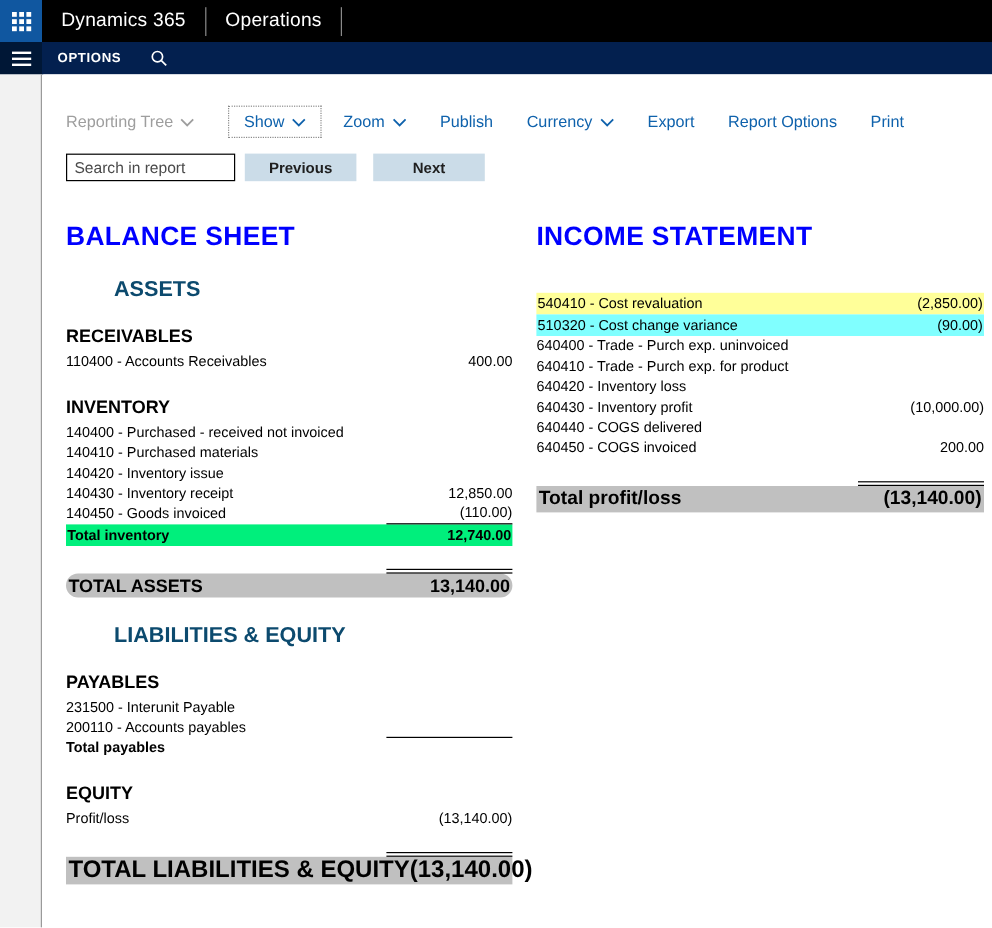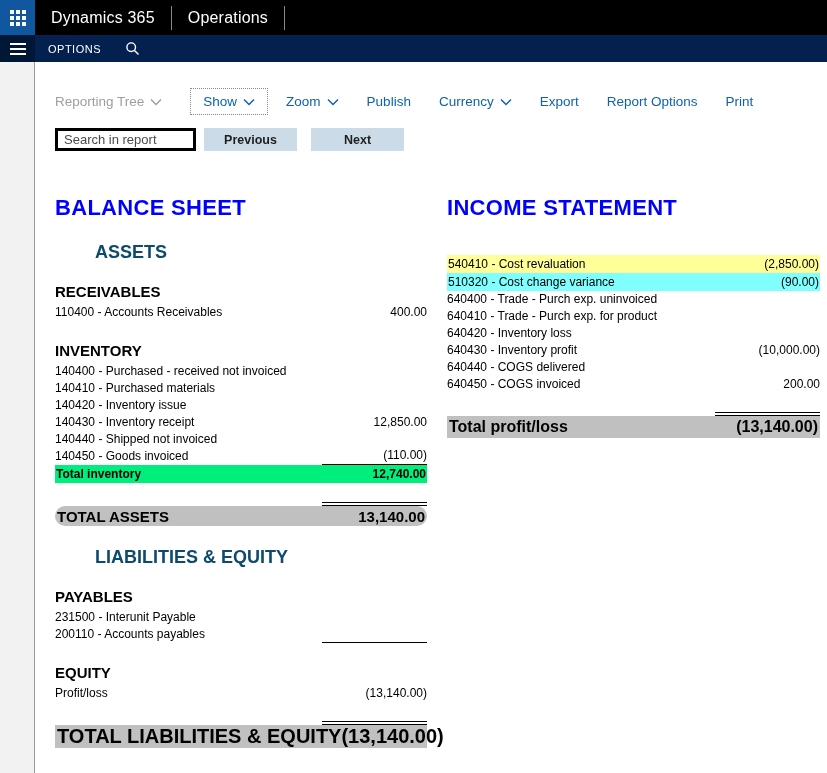--- a/index.html
+++ b/index.html
@@ -12,42 +12,42 @@
   .waffle-tile { width:35px; height:35px; background:#1057A0; display:flex; align-items:center; justify-content:center; cursor:pointer; }
   .waffle { display:grid; grid-template-columns:repeat(3,4px); grid-template-rows:repeat(3,4px); gap:2px; }
   .waffle i { background:#fff; display:block; }
   .tb-text { color:#fff; font-size:16px; font-weight:400; padding:0 16px; letter-spacing:.2px; cursor:pointer; }
   .tb-sep { width:1px; height:24px; background:#8a8a8a; }
 
   
   .navbar { position:absolute; left:0; top:35px; width:827px; height:27px; background:#03204F; display:flex; align-items:center; }
   .hamburger { width:35px; height:27px; background:#001736; border:none; display:flex; flex-direction:column; align-items:center; justify-content:center; gap:3px; cursor:pointer; }
   .hamburger i { width:16px; height:2px; background:#fff; display:block; }
-  .options-label { color:#fff; font-size:11px; font-weight:400; letter-spacing:.5px; margin-left:13px; cursor:pointer; }
+  .options-label { color:#fff; font-size:11px; font-weight:700; letter-spacing:.5px; margin-left:13px; cursor:pointer; }
   .nav-search { margin-left:24px; background:none; border:none; cursor:pointer; display:flex; align-items:center; }
 
   
   .left-strip { position:absolute; left:0; top:62px; width:35px; height:711px; background:#F2F2F2; border-right:1px solid #9A9A9A; }
 
   
   .main { position:absolute; left:36px; top:62px; width:791px; height:611px; background:#fff; }
 
   .toolbar { position:absolute; left:19px; top:26px; display:flex; align-items:center; }
   .tb-item { display:flex; align-items:center; gap:6px; background:none; border:none; color:#0F62AC; font-family:"Liberation Sans",sans-serif; font-size:13.5px; margin-right:28px; cursor:pointer; padding:5px 0; }
   .tb-item.disabled { color:#9E9E9E; cursor:default; }
   .tb-item.focus-box { border:1px dotted #8A8A8A; padding:5px 12px; margin-right:18px; }
 
   .search-row { position:absolute; left:19px; top:66px; display:flex; align-items:center; }
-  .search-input { width:141px; height:23px; border:3px solid #000000; font-family:"Liberation Sans",sans-serif; font-size:13px; padding:0 6px; color:#0f172a; }
+  .search-input { width:141px; height:23px; border:1px solid #000000; font-family:"Liberation Sans",sans-serif; font-size:13px; padding:0 6px; color:#0f172a; }
   .search-input::placeholder { color:#4A4A4A; opacity:1; }
   .btn { width:93px; height:23px; border:none; background:#CBDCE8; color:#1F1F1F; font-family:"Liberation Sans",sans-serif; font-size:12.5px; font-weight:700; margin-left:8px; cursor:pointer; }
   .btn-next { margin-left:14px; }
 
   
-  .report { position:absolute; left:19px; top:133px; width:772px; height:578px; }
+  .report { position:absolute; left:19px; top:122px; width:772px; height:578px; }
   .col { position:absolute; top:0; }
   #balance-sheet { left:0; width:372px; }
   #income-statement { left:392px; width:373px; }
 
   .b-title { font-size:22px; line-height:26px; font-weight:700; color:#0000FF; letter-spacing:.3px; }
   .b-section { font-size:18px; line-height:20px; font-weight:700; color:#0c4a6e; margin-top:21px;margin-left:40px; }
   .b-subsection { font-size:15px; line-height:18px; font-weight:700; color:#000; margin-top:21px; margin-bottom:3px; }
   .b-row { display:flex; justify-content:space-between; align-items:flex-end; font-size:12px; line-height:17px; height:17px; color:#000; }
   .b-row.hl { height:18px; align-items:center; padding:0 1px; }
   .b-row .lbl { white-space:nowrap; }
@@ -171,24 +171,20 @@
           </div>
           <div class="b-row">
             <span class="lbl">140420 - Inventory issue</span>
             <span class="val"></span>
           </div>
           <div class="b-row">
             <span class="lbl">140430 - Inventory receipt</span>
             <span class="val">12,850.00</span>
           </div>
           <div class="b-row">
-            <span class="lbl">140440 - Shipped not invoiced</span>
-            <span class="val"></span>
-          </div>
-          <div class="b-row">
             <span class="lbl">140450 - Goods invoiced</span>
             <span class="val ul">(110.00)</span>
           </div>
           <div class="b-row b-bold hl" style="background: rgb(0, 239, 124);">
             <span class="lbl">Total inventory</span>
             <span class="val">12,740.00</span>
           </div>
           <div class="b-blank"></div>
           <div class="b-dbl">
             <div class="dbl"></div>
@@ -200,20 +196,24 @@
           <div class="b-section">LIABILITIES &amp; EQUITY</div>
           <div class="b-subsection">PAYABLES</div>
           <div class="b-row">
             <span class="lbl">231500 - Interunit Payable</span>
             <span class="val"></span>
           </div>
           <div class="b-row">
             <span class="lbl">200110 - Accounts payables</span>
             <span class="val ul"></span>
           </div>
+          <div class="b-row b-bold">
+            <span class="lbl">Total payables</span>
+            <span class="val"></span>
+          </div>
           <div class="b-subsection">EQUITY</div>
           <div class="b-row">
             <span class="lbl">Profit/loss</span>
             <span class="val">(13,140.00)</span>
           </div>
           <div class="b-blank"></div>
           <div class="b-dbl">
             <div class="dbl"></div>
           </div>
           <div class="b-grand lv3" style="background: rgb(192, 192, 192);">

